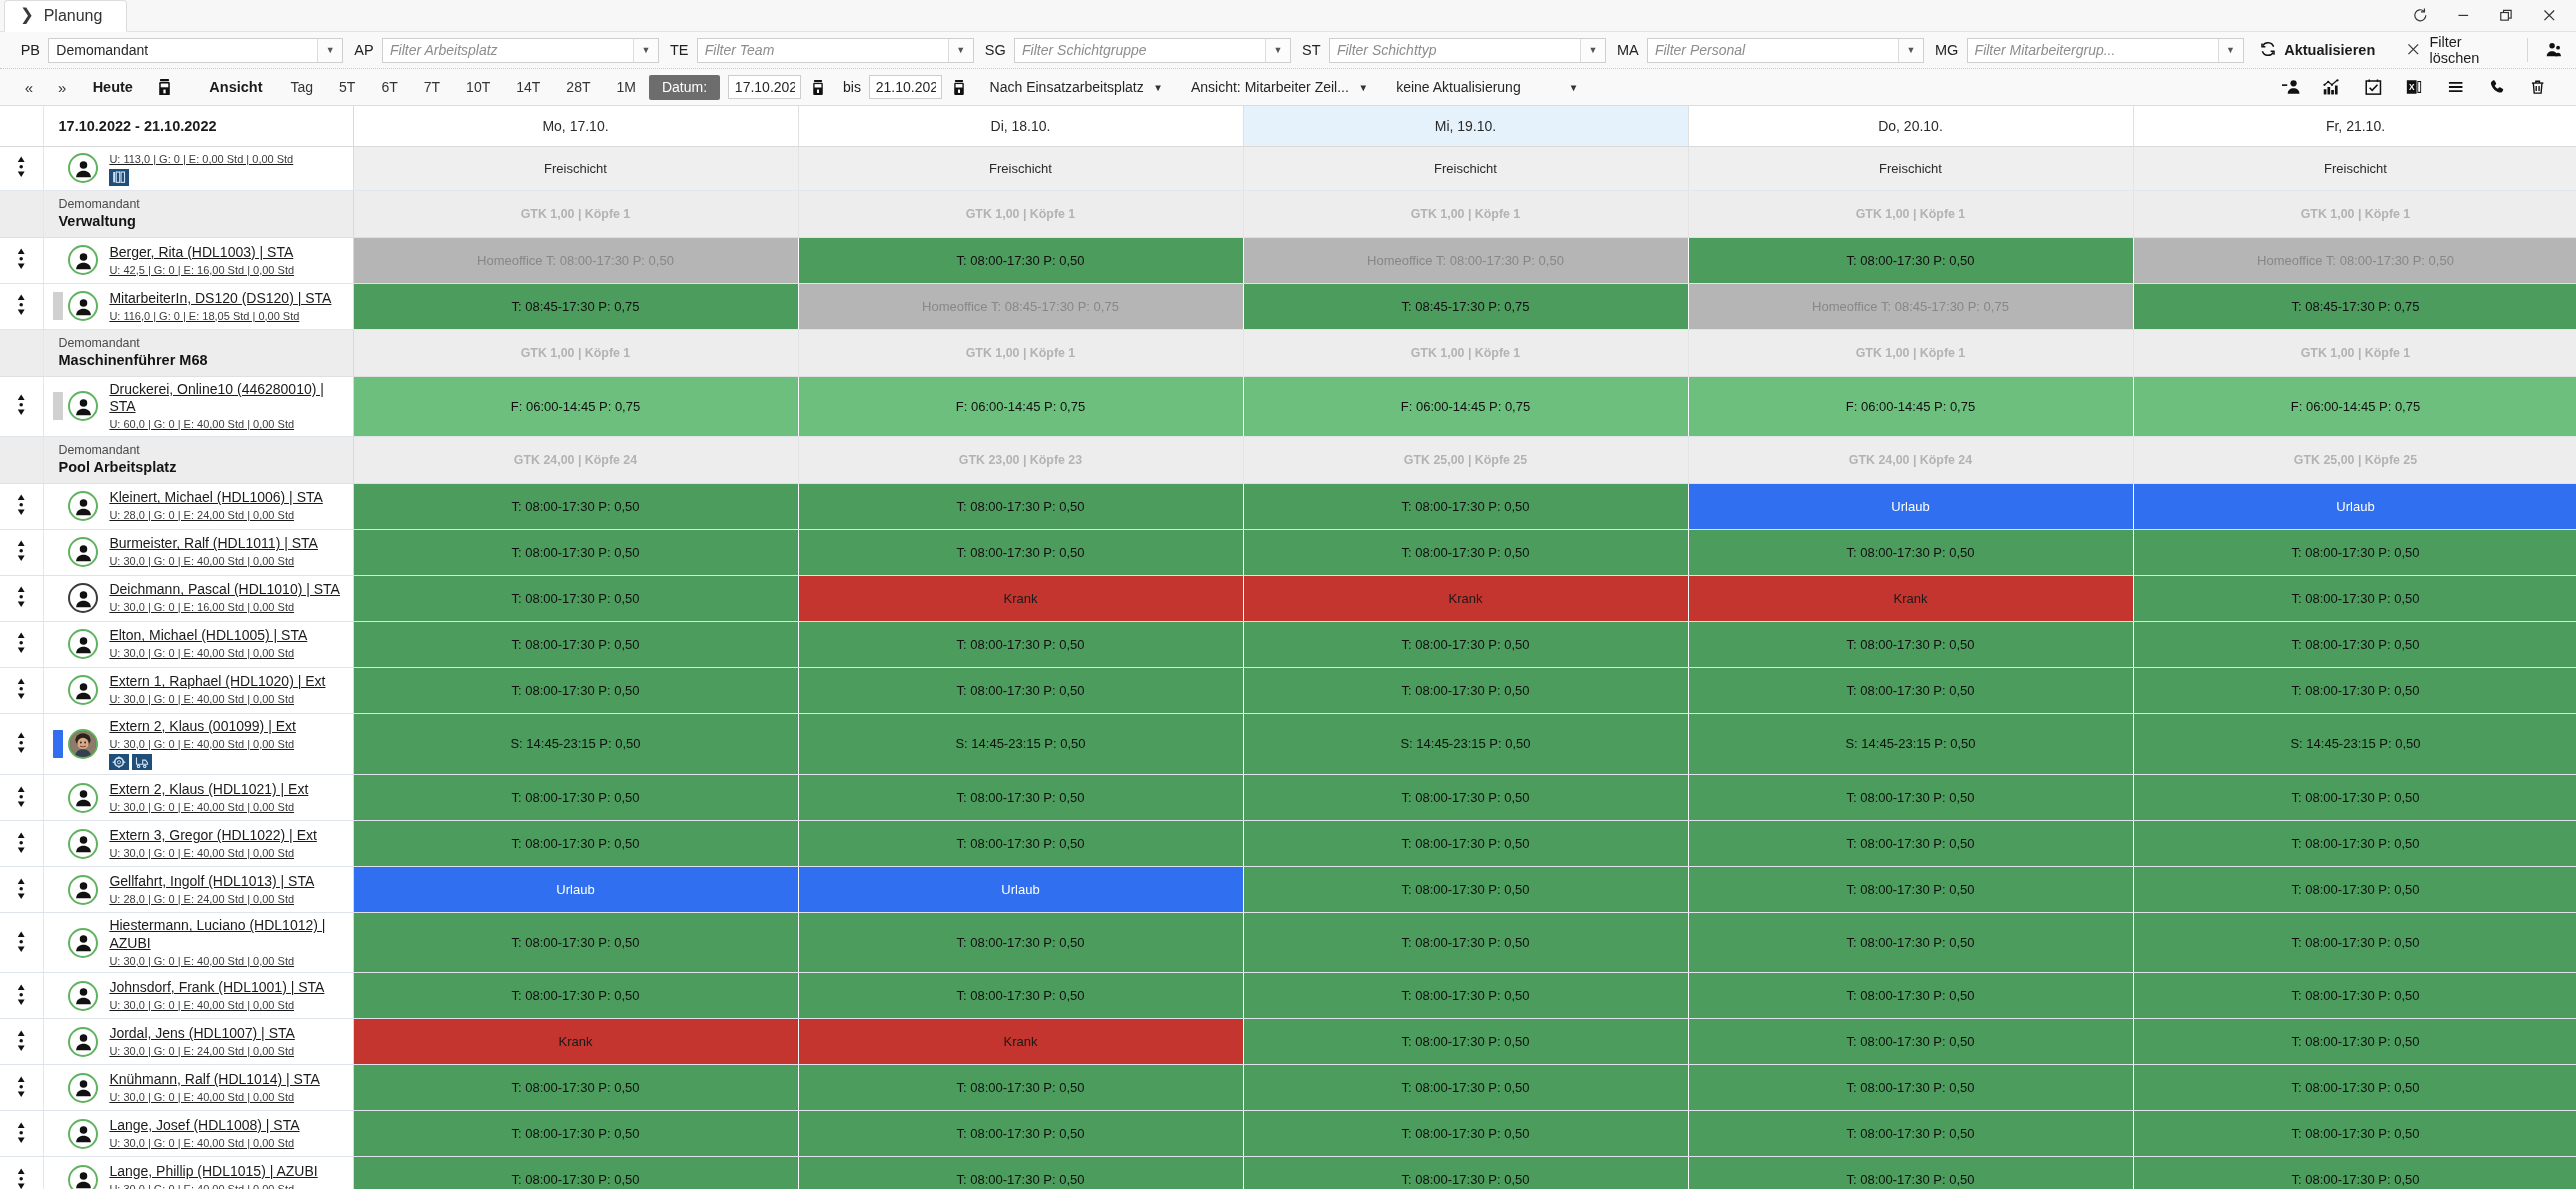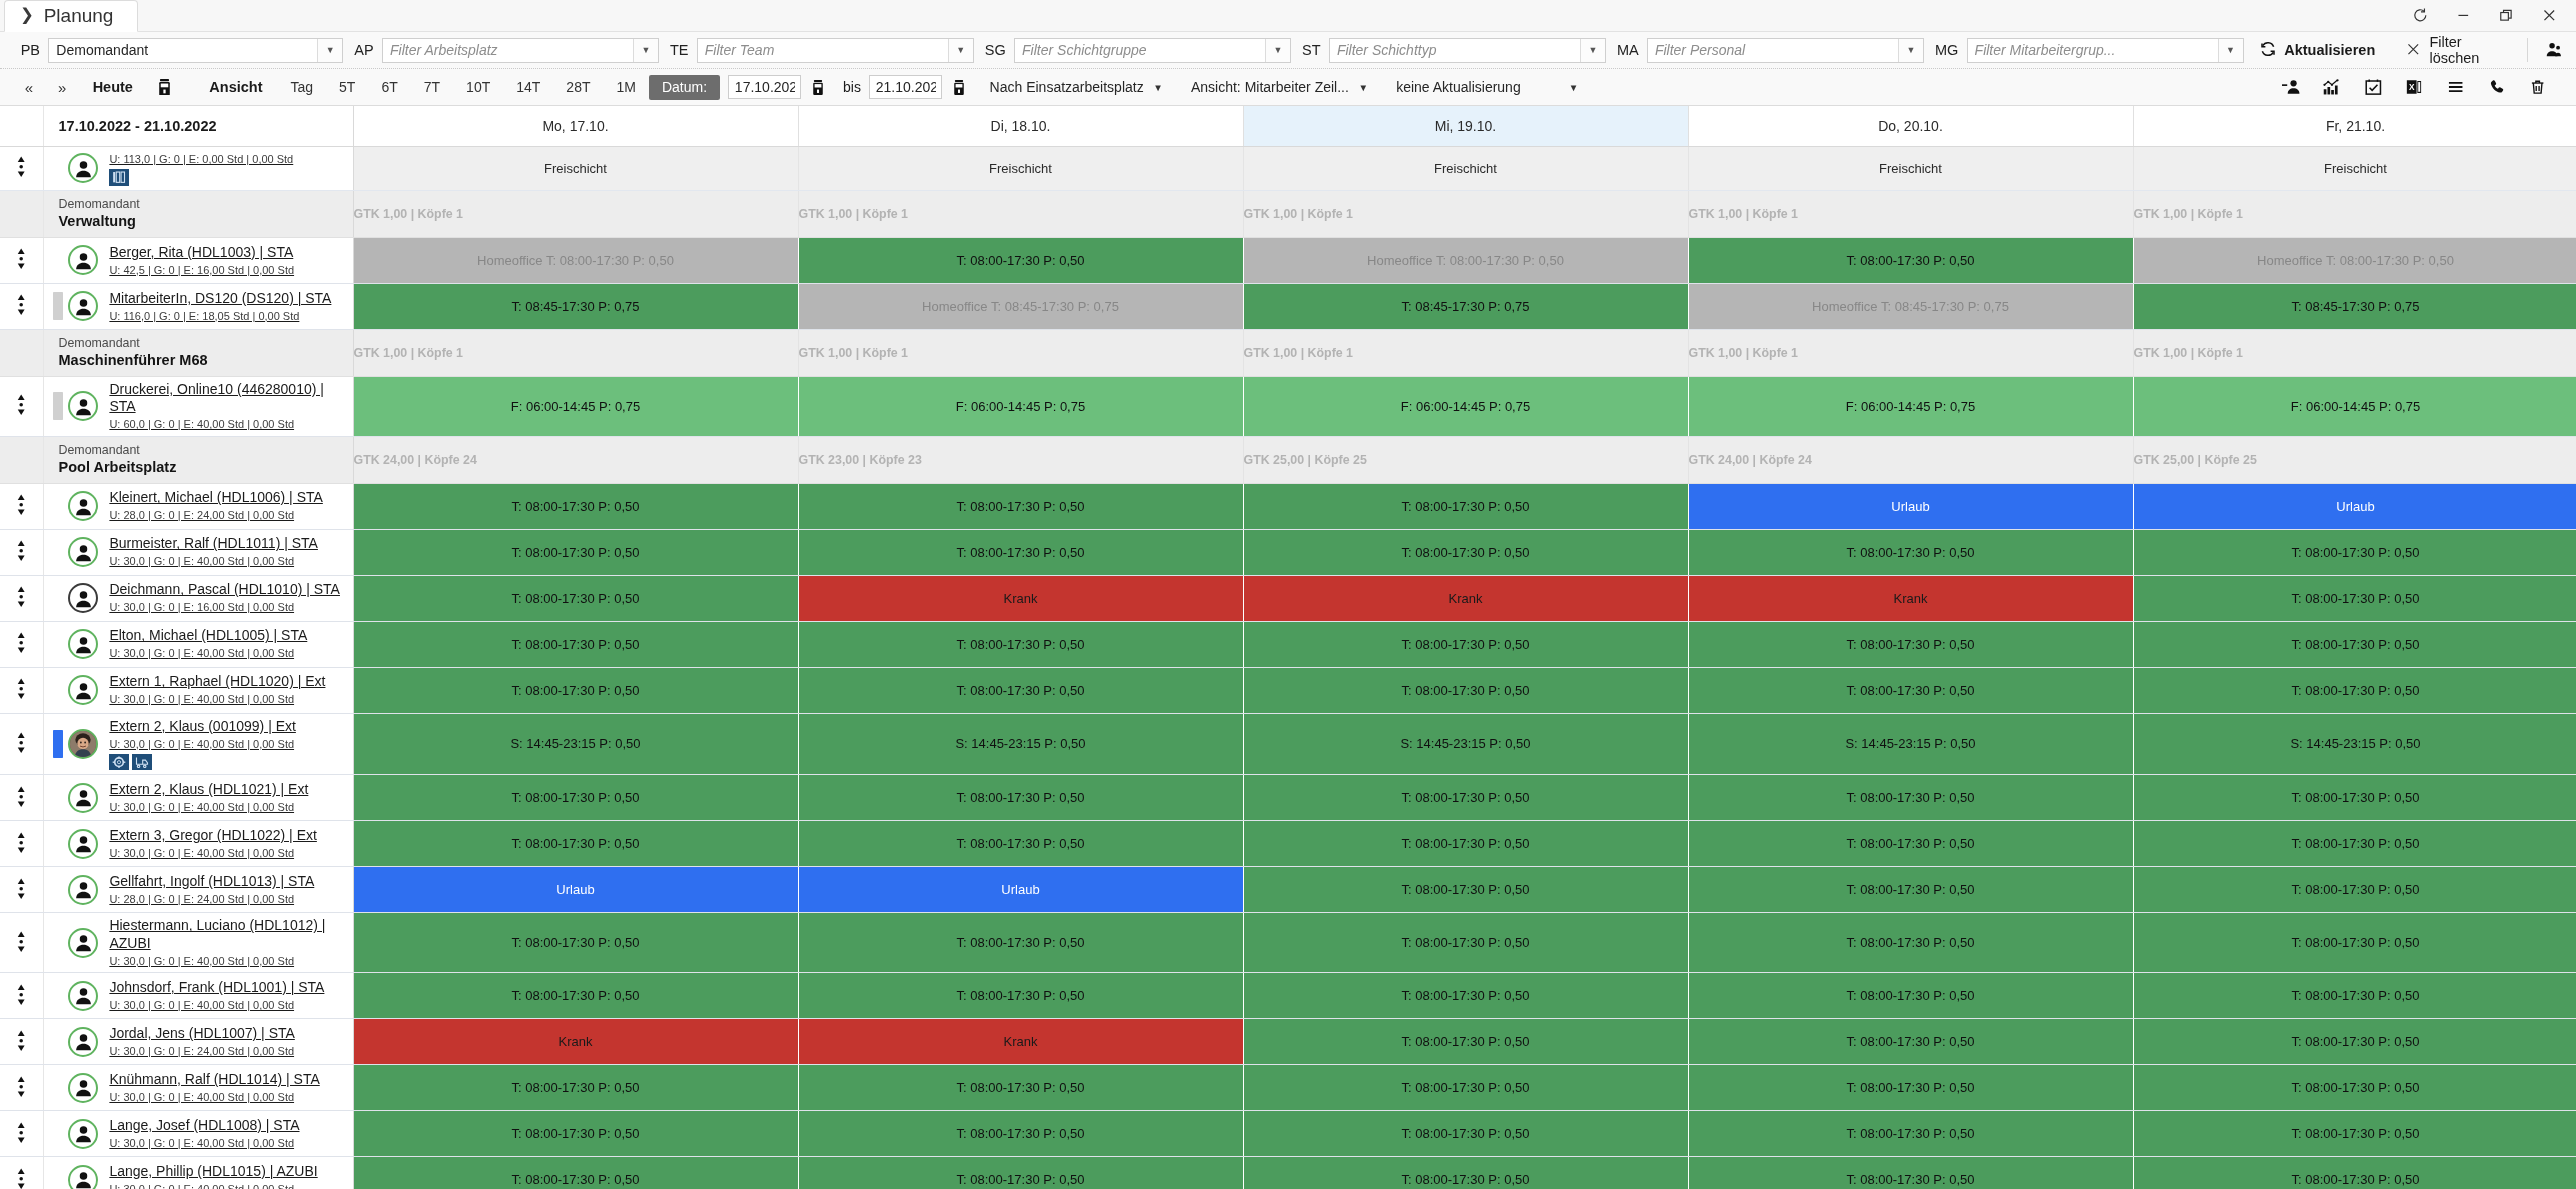--- a/index.html
+++ b/index.html
@@ -16,21 +16,21 @@
   .titlebar {
     height:32px; background:#f7f7f7; display:flex; align-items:center;
     border-bottom:0.7px solid #e2e2e2; flex:0 0 32px; position:relative;
   }
   .tab-shape {
     height:32px; padding:0 23.5px 0 15px; display:flex; align-items:center; gap:9.7px;
     background:#ffffff; border:0.7px solid #dcdcdc; border-bottom:0.7px solid #ffffff;
     border-top-left-radius:4.1px; border-top-right-radius:4.1px; margin-left:4.1px;
   }
   .tab-chevron { font-size:16.6px; color:#3a3a3a; line-height:1; font-weight:400; }
-  .tab-title { font-size:19px; color:#333; }
+  .tab-title { font-size:16px; color:#333; }
   .win-controls { margin-left:auto; display:flex; align-items:center; gap:0; padding-right:5.5px; }
   .win-btn { width:43px; height:30px; display:flex; align-items:center; justify-content:center; color:#333; }
   .win-btn svg { display:block; }
 
   
   .filterbar {
     flex:0 0 37px; height:37px; display:flex; align-items:center; gap:0;
     background:#f9f9f9; border-bottom:0.7px dotted #c9c9c9; padding-left:9.7px;
   }
   .fgroup { display:flex; align-items:center; height:37px; }
@@ -124,21 +124,21 @@
   td.cell.green   { background:#4c9c5d; }
   td.cell.lgreen  { background:#6cbf7c; }
   td.cell.gray    { background:#b5b5b5; color:#878787; }
   td.cell.blue    { background:#2f6ff0; color:#fff; }
   td.cell.red     { background:#c4352f; color:#1a1a1a; }
 
   tr.grp-row td { background:#ededed; border-bottom:0.7px solid #e0e0e0; }
   td.grp-info { padding:5.5px 0 5.5px 15px; border-right:0.7px solid #d9d9d9; }
   .grp-sub { font-size:12.4px; color:#4b4b4b; line-height:1.3; }
   .grp-name { font-size:14.5px; font-weight:bold; color:#141414; line-height:1.3; }
-  td.grp-cell { font-size:12.4px; font-weight:bold; color:#b3b3b3; border-right:0.7px solid #e3e3e3; }
+  td.grp-cell { text-align:center; font-size:12.4px; font-weight:bold; color:#b3b3b3; border-right:0.7px solid #e3e3e3; }
   td.grp-handle { border-right:0.7px solid #e6e6e6; }
 
   tr.top-row td { border-bottom:0.7px solid #e2e7ef; }
   td.top-cell { background:#efefef; color:#2b2b2b; font-size:13px; text-align:center; border-right:0.7px solid #e4e4e4; }
 </style>
 </head>
 <body>
 
 <div class="app">
 

